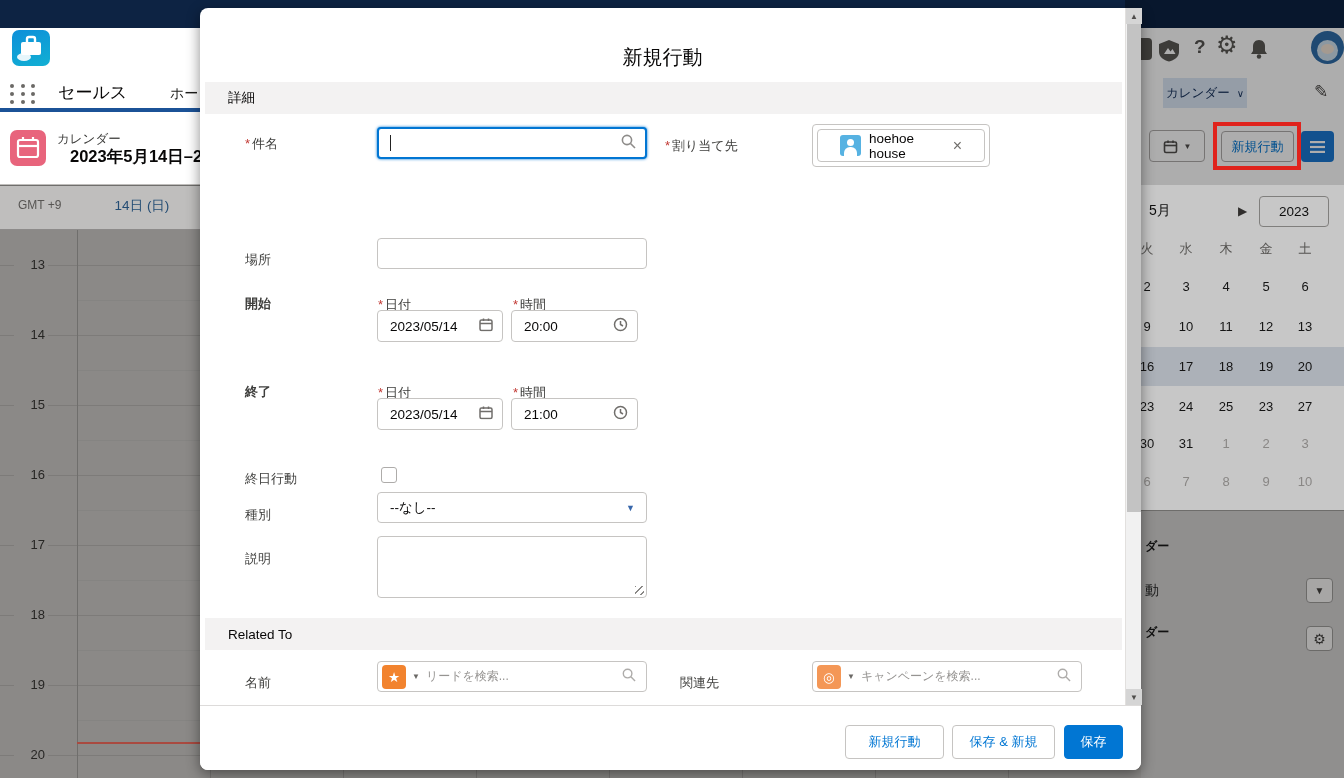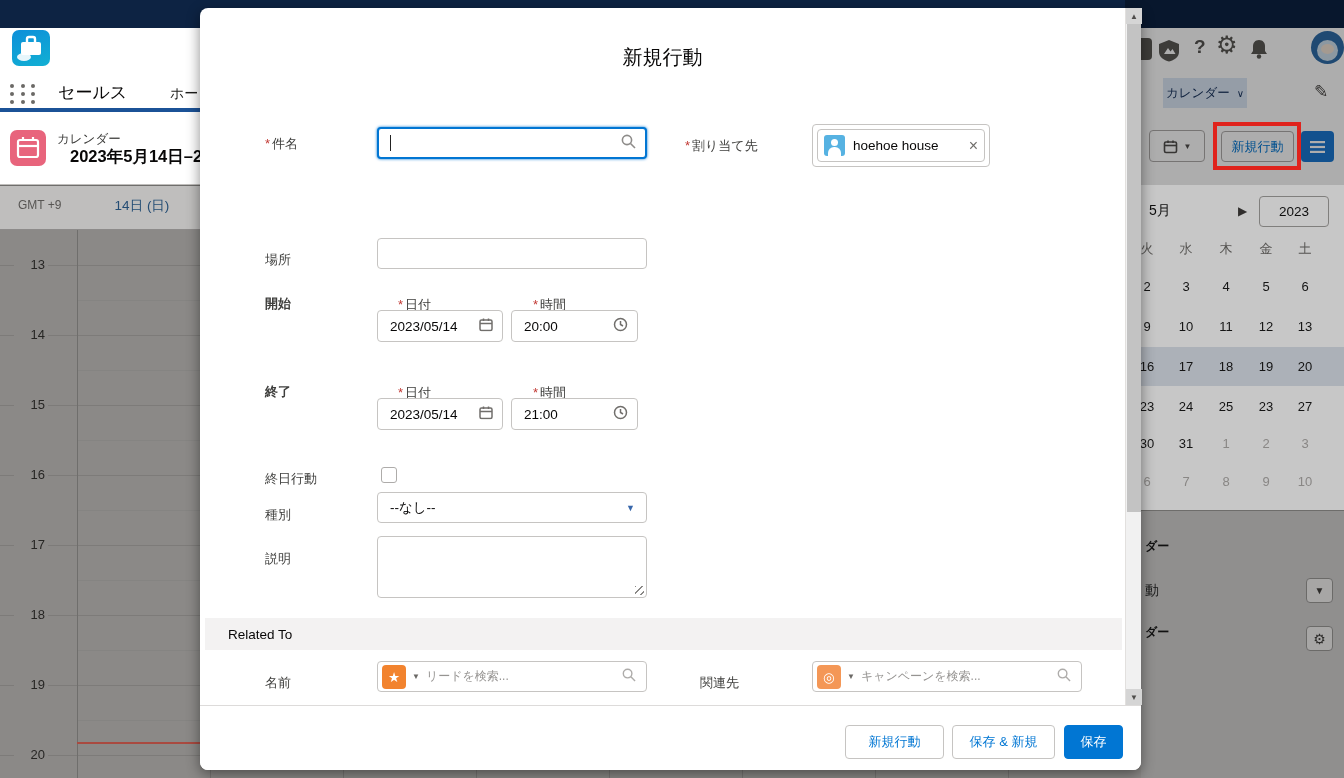--- a/index.html
+++ b/index.html
@@ -71,30 +71,30 @@
   
   .dim-main{left:0;top:185px;width:1344px;height:593px;background:rgba(0,0,0,.22);z-index:5;}
   .dim-right{left:1125px;top:0;width:219px;height:185px;background:rgba(0,0,0,.32);z-index:5;}
 
   
   .modal{left:200px;top:8px;width:941px;height:762px;background:#fff;border-radius:8px;z-index:10;
          box-shadow:0 4px 14px rgba(0,0,0,.45);}
   .m-title{left:0;top:36px;width:925px;text-align:center;font-size:20px;color:#080707;}
   .m-section{left:5px;width:917px;height:32px;background:#f3f2f2;display:flex;align-items:center;
              padding-left:23px;font-size:13.5px;color:#080707;}
-  .m-label{font-size:13px;color:#3e3e3c;margin-left:20px;}
+  .m-label{font-size:13px;color:#3e3e3c;}
   .req{color:#c23934;margin-right:2px;}
   .fld{border:1px solid #c6c4c2;border-radius:4px;background:#fff;font-size:13.5px;color:#080707;}
   input.fld{padding:0 28px 0 12px;outline:none;}
   .subject-input{left:177px;top:119px;width:270px;height:32px;border:2px solid #0176d3;box-shadow:0 0 3px #0176d3;}
   .caret-bar{left:190px;top:127px;width:1px;height:16px;background:#222;}
   .search-glyph{position:absolute;right:9px;top:50%;transform:translateY(-50%);}
   .assignee-box{left:612px;top:116px;width:178px;height:43px;border:1px solid #c6c4c2;border-radius:4px;padding:4px;}
   .assignee-pill{width:100%;height:100%;border:1px solid #c6c4c2;border-radius:4px;display:flex;align-items:center;
-                 gap:8px;padding:0 6px;box-sizing:border-box;}
+                 gap:8px;padding:0 22px;box-sizing:border-box;}
   .pill-avatar{width:21px;height:21px;border-radius:3px;background:#56b2e2;flex:0 0 auto;position:relative;overflow:hidden;}
   .pill-avatar i{position:absolute;left:7px;top:4px;width:7px;height:7px;border-radius:50%;background:#fff;}
   .pill-avatar b{position:absolute;left:4px;top:12px;width:13px;height:9px;border-radius:6px 6px 0 0;background:#fff;}
   .pill-name{font-size:13.5px;flex:1;}
   .pill-x{color:#706e6b;font-size:16px;}
   .datetime{display:flex;align-items:center;}
   .icon-right{position:absolute;right:9px;top:50%;transform:translateY(-50%);color:#706e6b;}
   .type-select{left:177px;top:484px;width:270px;height:31px;display:flex;align-items:center;padding:0 12px;}
   .type-caret{position:absolute;right:11px;font-size:9px;color:#3867ab;}
   .desc-area{left:177px;top:528px;width:270px;height:62px;}
@@ -292,20 +292,21 @@
   <div class="abs sb-btn" style="left:1306px;top:578px">▼</div>
   <div class="abs sb-head" style="left:1145px;top:624px">ダー</div>
   <div class="abs sb-btn" style="left:1306px;top:626px;font-size:14px">⚙</div>
 
   <div class="abs dim-main"></div>
   <div class="abs dim-right"></div>
 
   <div class="abs modal">
     <div class="abs m-title">新規行動</div>
 
+    <div class="abs m-section" style="top:74px">詳細</div>
 
     <div class="abs m-label" style="left:45px;top:127px"><span class="req">*</span><span>件名</span></div>
     <div class="abs fld subject-input">
       <span class="search-glyph">
         <svg width="15" height="15" viewBox="0 0 15 15">
             <circle cx="6" cy="6" r="4.6" fill="none" stroke="#8e8c8a" stroke-width="1.6"></circle>
             <line x1="9.5" y1="9.5" x2="14" y2="14" stroke="#8e8c8a" stroke-width="1.6"></line>
           </svg>
       </span>
     </div>

